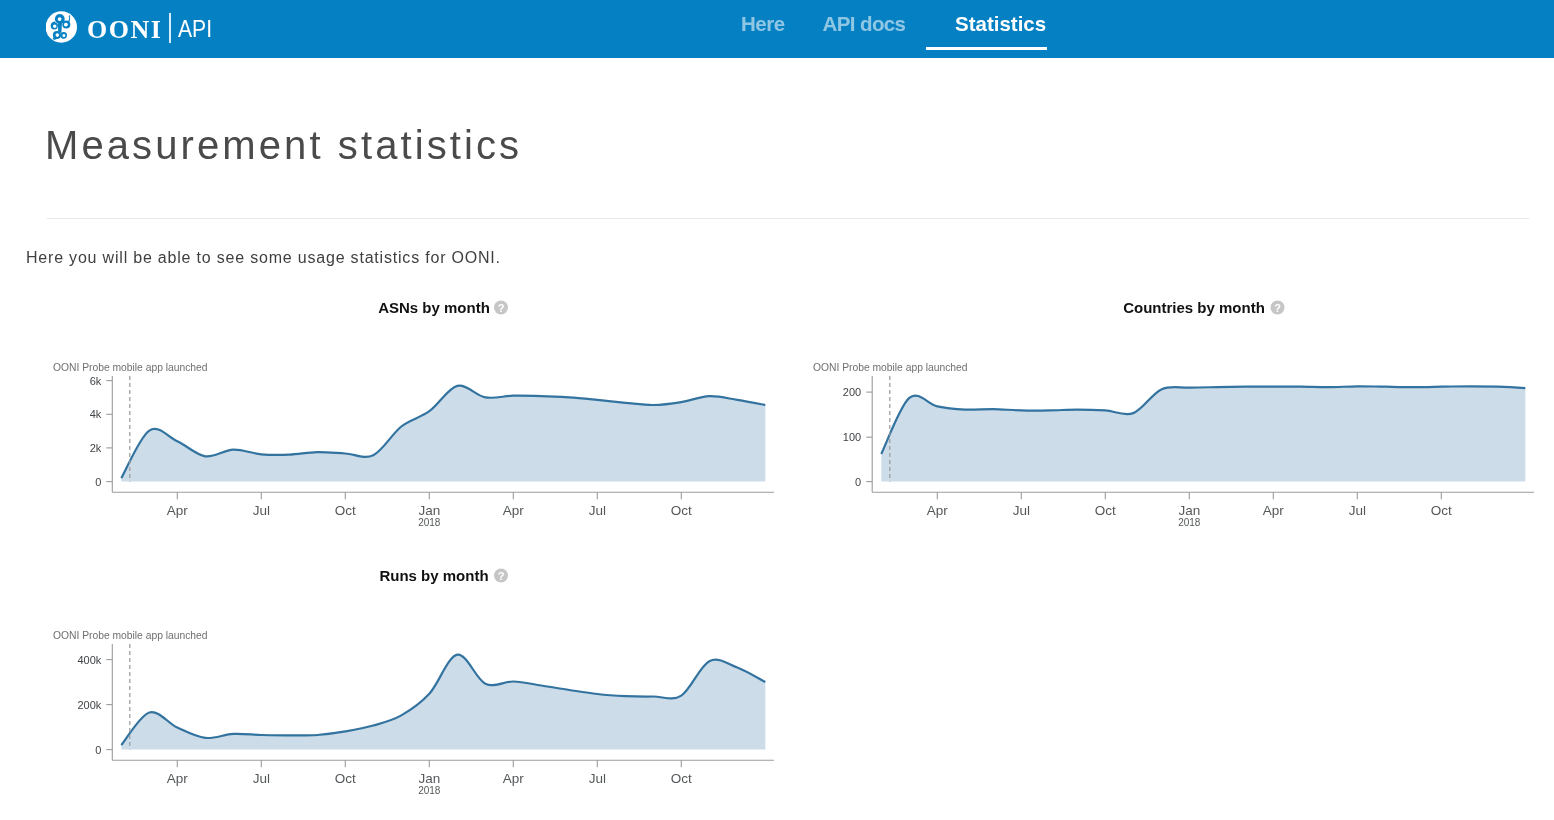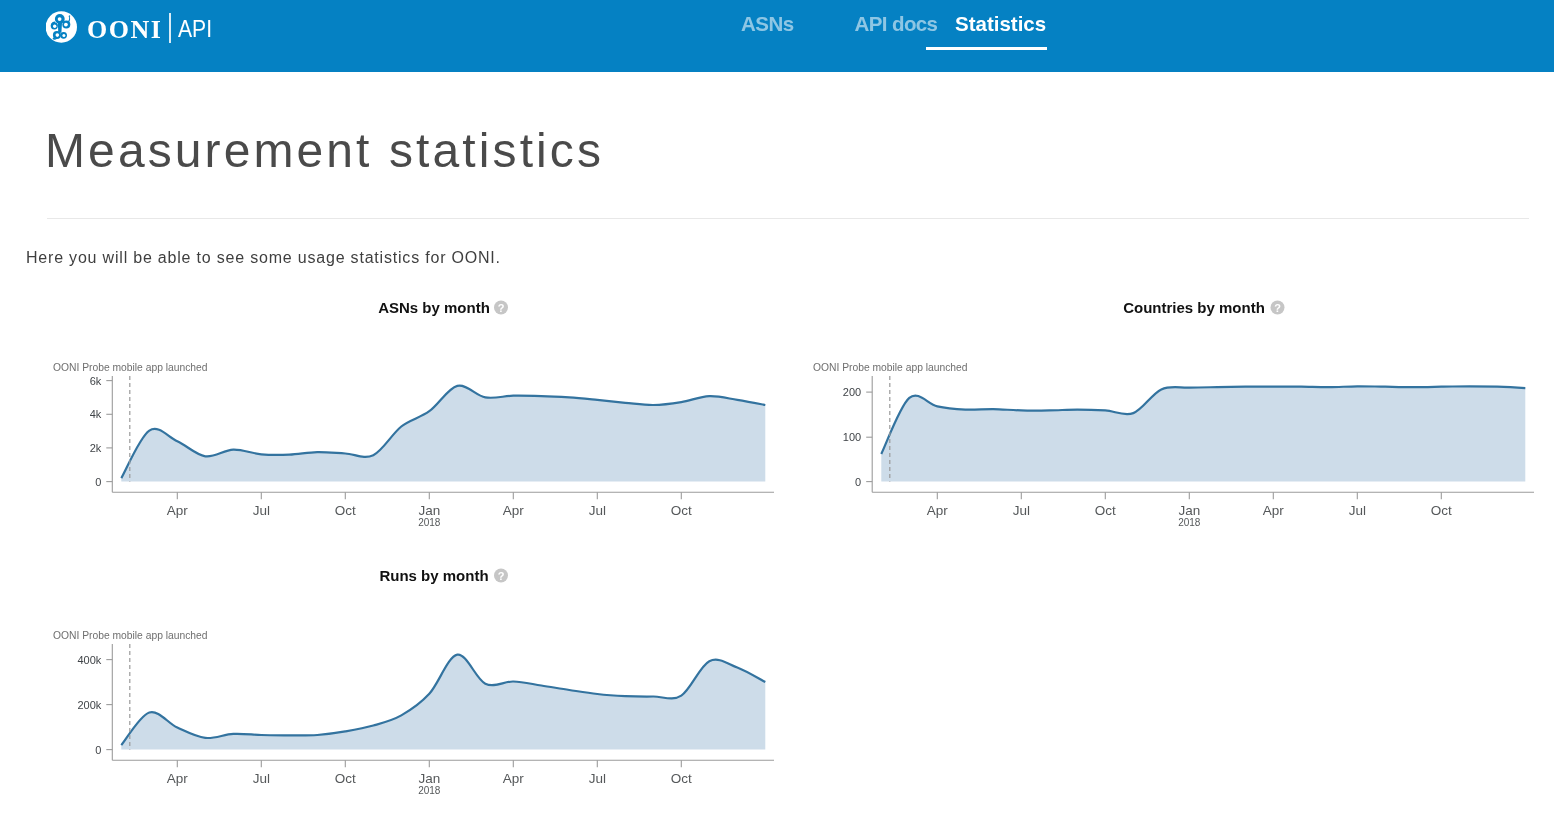--- a/index.html
+++ b/index.html
@@ -1,28 +1,28 @@
 <!DOCTYPE html>
 <html><head>
 <meta charset="utf-8">
 <title>Measurement statistics</title>
 <style>
 * { margin:0; padding:0; box-sizing:border-box; }
 html,body { width:1554px; height:820px; background:#fff; font-family:"Liberation Sans",sans-serif; overflow:hidden; position:relative; }
-#hdr { position:absolute; left:0; top:0; width:1554px; height:72px; background:#0581c3; }
+#hdr { position:absolute; left:0; top:0; width:1554px; height:58px; background:#0581c3; }
 #logo { position:absolute; left:46px; top:11px; }
 .oonitxt { position:absolute; left:87px; top:14.5px; font-family:"Liberation Serif",serif; font-weight:bold; font-size:26px; color:#fff; letter-spacing:1.5px; }
 .sep { position:absolute; left:169px; top:13px; width:2px; height:30px; background:rgba(255,255,255,0.85); }
 .apitxt { position:absolute; left:178px; top:14.5px; font-size:24px; color:#fff; font-weight:normal; transform:scaleX(0.88); transform-origin:0 0; }
 .nav a { position:absolute; top:11.5px; font-size:20.5px; font-weight:bold; color:rgba(255,255,255,0.55); text-decoration:none; }
 #nav-files { left:741px; letter-spacing:-0.5px; }
-#nav-api { left:822.5px; letter-spacing:-0.6px;margin-left:32px; }
+#nav-api { left:822.5px; letter-spacing:-0.6px; }
 #nav-stats { left:943px; color:#fff;margin-left:12px; }
 #nav-underline { position:absolute; left:926px; top:47px; width:121px; height:3px; background:#fff; }
-h1 { position:absolute; left:45px; top:123px; font-size:48px; font-weight:normal; color:#4a4a4a; letter-spacing:3.1px; }
+h1 { position:absolute; left:45px; top:123px; font-size:40px; font-weight:normal; color:#4a4a4a; letter-spacing:3.1px; }
 #hr { position:absolute; left:47px; top:218px; width:1482px; height:1px; background:#e8e8e8; }
 #intro { position:absolute; left:26px; top:249px; font-size:16px; color:#3f3f3f; letter-spacing:0.8px; }
 svg { position:absolute; left:0; top:0; }
 </style>
 </head>
 <body>
 <div id="hdr">
   <svg id="logo" width="32" height="32" viewBox="0 0 32 32">
     <circle cx="15.3" cy="16" r="15.7" fill="#ffffff"></circle>
     <g fill="#0581c3">
@@ -39,21 +39,21 @@
     <circle cx="13.6" cy="8.1" r="1.9" fill="#ffffff"></circle>
     <circle cx="19.9" cy="13.6" r="1.9" fill="#ffffff"></circle>
     <circle cx="8.7" cy="15.3" r="1.7" fill="#ffffff"></circle>
     <circle cx="11.3" cy="24.1" r="1.8" fill="#ffffff"></circle>
     <circle cx="17.9" cy="24.5" r="1.5" fill="#ffffff"></circle>
   </svg>
   <div class="oonitxt">OONI</div>
   <div class="sep"></div>
   <div class="apitxt">API</div>
   <div class="nav">
-    <a id="nav-files">ASNs</a>
+    <a id="nav-files">Here</a>
     <a id="nav-api">API docs</a>
     <a id="nav-stats">Statistics</a>
   </div>
   <div id="nav-underline"></div>
 </div>
 <h1>Measurement statistics</h1>
 <div id="hr"></div>
 <div id="intro">Here you will be able to see some usage statistics for OONI.</div>
 <svg id="charts" width="1554" height="820" viewBox="0 0 1554 820">
 <path d="M121.3,478.1C126.0,470.1 140.0,436.7 149.3,430.6C158.6,424.4 168.0,436.9 177.3,441.2C186.6,445.5 196.0,454.9 205.3,456.3C214.6,457.7 224.0,449.9 233.3,449.6C242.6,449.3 252.0,453.5 261.3,454.3C270.6,455.2 280.0,455.0 289.3,454.7C298.6,454.3 308.0,452.3 317.3,452.1C326.6,451.9 336.0,453.0 345.3,453.5C354.6,454.0 364.0,459.7 373.3,455.2C382.6,450.7 392.0,433.9 401.3,426.5C410.6,419.2 420.0,418.0 429.3,411.2C438.6,404.4 448.0,388.3 457.3,385.9C466.6,383.6 476.0,395.8 485.3,397.4C494.6,399.0 504.0,395.9 513.3,395.7C522.6,395.5 532.0,395.8 541.3,396.1C550.6,396.3 560.0,396.8 569.3,397.4C578.6,398.0 588.0,399.0 597.3,399.9C606.6,400.8 616.0,401.9 625.3,402.8C634.6,403.6 644.0,405.1 653.3,405.0C662.6,404.9 672.0,403.6 681.3,402.1C690.6,400.6 700.0,396.4 709.3,396.1C718.6,395.7 728.0,398.4 737.3,399.9C746.6,401.4 760.6,404.1 765.3,405.0L765.3,481.6L121.3,481.6Z" fill="#cddce9"></path>

